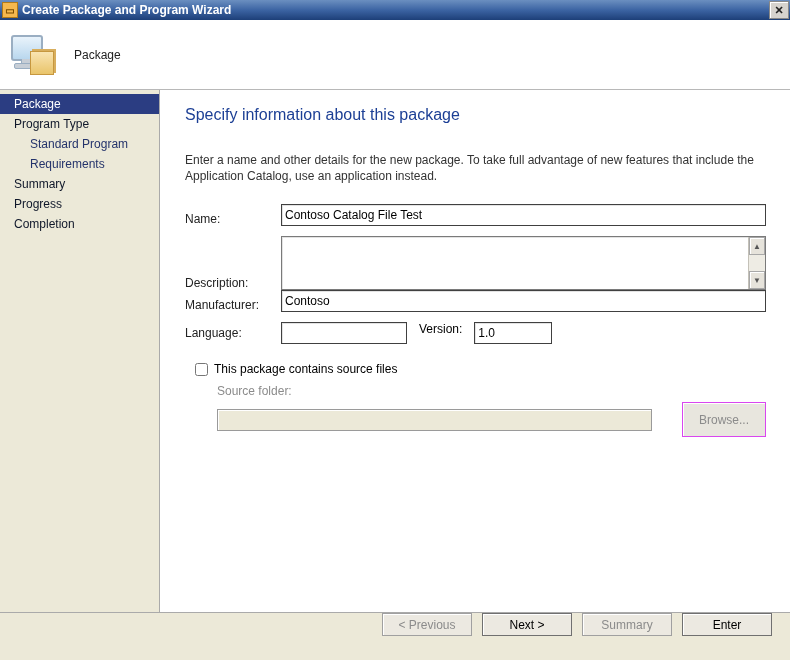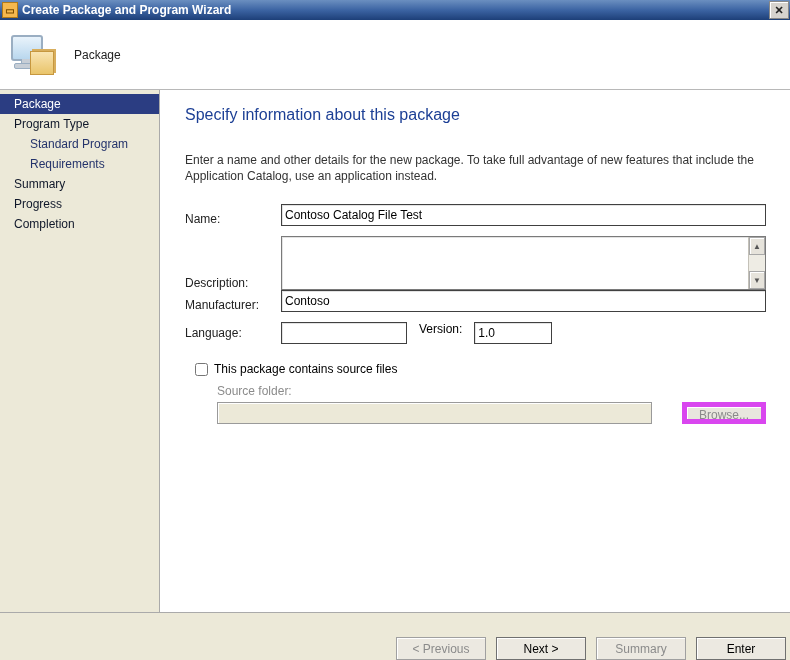--- a/index.html
+++ b/index.html
@@ -275,38 +275,38 @@
   }
   .text-input.disabled {
     background: #ECE9D8;
     color: #8b8b8b;
     flex: 1;
     border: 1px solid #9a9a9a;
     box-shadow: inset 1px 1px 0 #fff;
   }
   .browse-btn {
     width: 84px;
-    height: 22px;
-    border: 5px solid #d946ef;
+    height: 35px;
+    border: 1px solid #d946ef;
     background: #e8e6de;
     color: #8b8b8b;
     font-family: inherit;
     font-size: 12px;
     box-shadow: inset 1px 1px 0 #fff;
     cursor: default;
   }
 
   .footer {
     height: 48px;
     border-top: 1px solid #aaa;
     background: #ECE9D8;
     display: flex;
-    align-items: flex-end;
+    align-items: flex-start;
     justify-content: flex-end;
-    padding-right: 4px;
+    padding-right: 18px;
     box-sizing: border-box;
     gap: 10px;
   }
   .wiz-btn {
     width: 90px;
     height: 23px;
     border: 1px solid #707070;
     background: #ece9e1;
     font-family: inherit;
     font-size: 12px;

